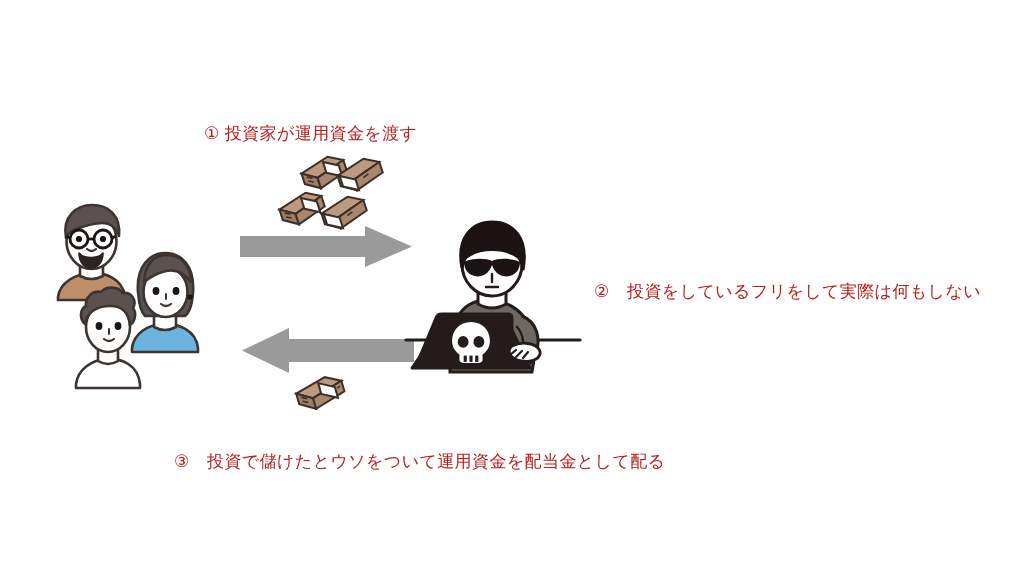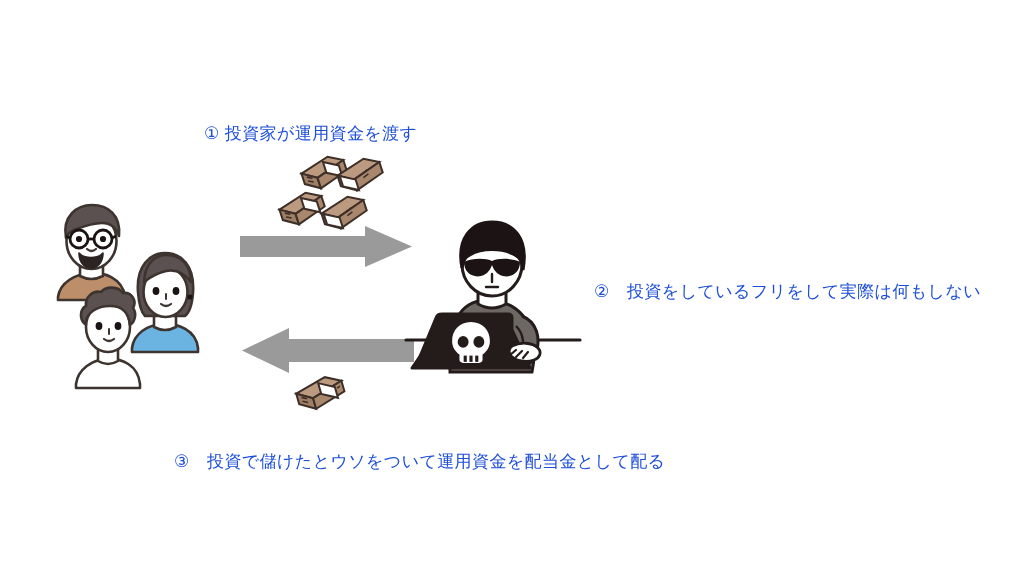--- a/index.html
+++ b/index.html
@@ -16,21 +16,21 @@
   }
   #stage {
     position: relative;
     width: 1024px;
     height: 576px;
     background: #ffffff;
   }
   .abs { position: absolute; }
 
   .caption {
-    color: #1d4ed8;
+    color: #b91c1c;
     font-size: 17px;
     line-height: 1.2;
     white-space: nowrap;
     letter-spacing: 0.4px;
     font-family: "Liberation Sans", "DejaVu Sans", sans-serif;
   }
 
   #caption-1 { left: 204px; top: 124px; }
   #caption-2 { left: 594px; top: 282px; }
   #caption-3 { left: 174px; top: 452px; }

